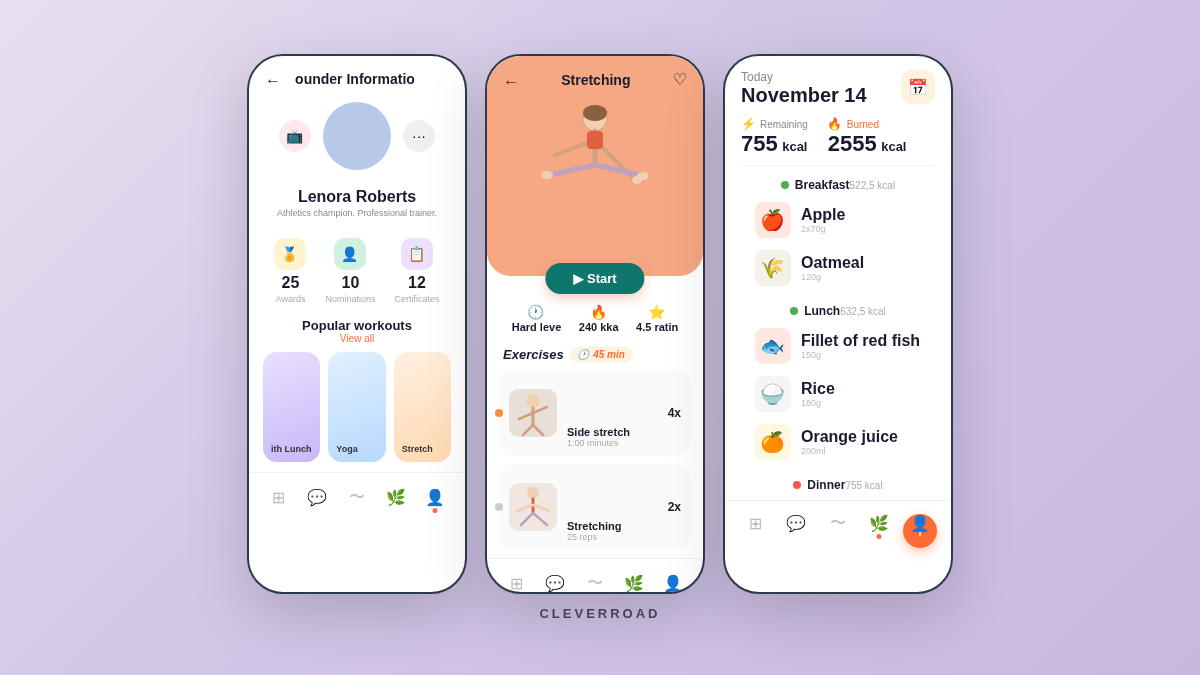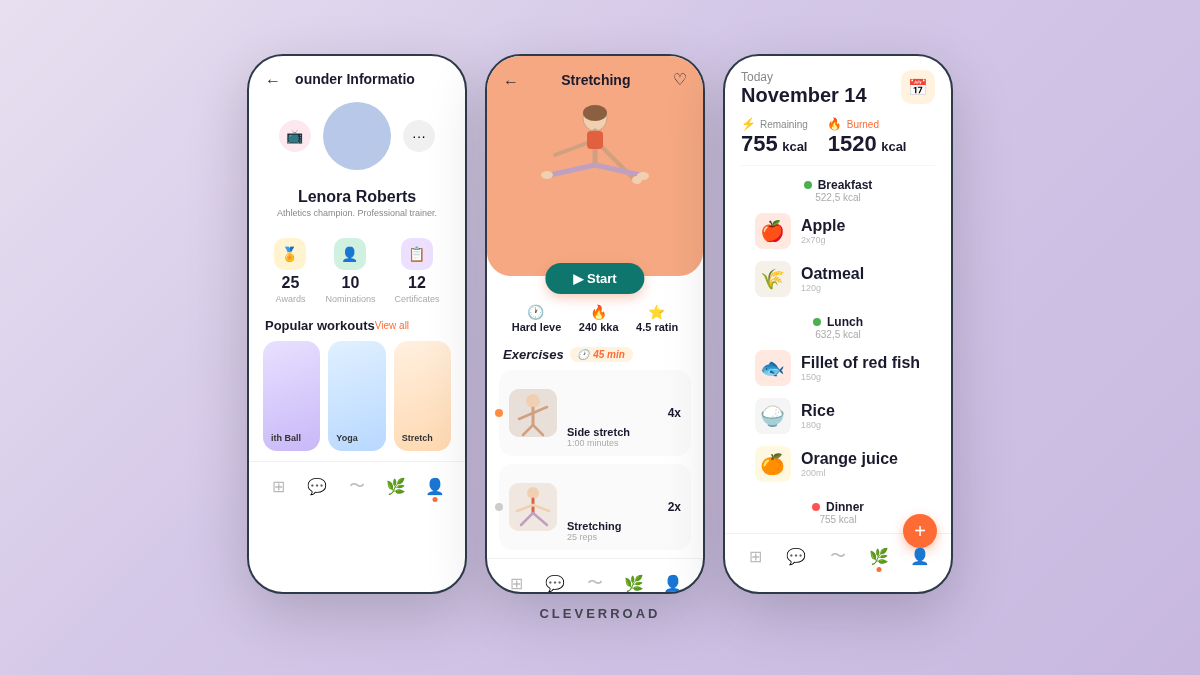--- a/index.html
+++ b/index.html
@@ -131,22 +131,24 @@
       font-size: 16px;
       font-weight: 800;
       color: #1a1a2e;
     }
     .stat-label {
       font-size: 9px;
       color: #aaa;
     }
     .section-header {
       display: flex;
+      justify-content: space-between;
       align-items: center;
       padding: 4px 16px 8px;
+      flex-direction: column;
     }
     .section-title {
       font-size: 13px;
       font-weight: 800;
       color: #1a1a2e;
     }
     .view-all {
       font-size: 10px;
       color: #ff6b35;
     }
@@ -372,21 +374,20 @@
       font-weight: 800;
       color: #1a1a2e;
     }
     .kcal-unit { font-size: 13px; color: #1a1a2e; font-weight: 600; }
     .meal-section { padding-top: 8px; }
     .meal-header {
       display: flex;
       justify-content: center;
       align-items: center;
       padding: 4px 0;
-      flex-direction: column;
     }
     .meal-title-row { display: flex; align-items: center; gap: 6px; }
     .meal-dot { width: 8px; height: 8px; border-radius: 50%; }
     .dot-green { background: #4caf50; }
     .dot-red { background: #ff5252; }
     .meal-name { font-size: 12px; font-weight: 600; color: #1a1a2e; }
     .meal-kcal { font-size: 10px; color: #aaa; }
     .food-item {
       display: flex;
       align-items: center;
@@ -481,21 +482,21 @@
         <div class="stat-number">12</div>
         <div class="stat-label">Certificates</div>
       </div>
     </div>
     <div class="section-header">
       <span class="section-title">Popular workouts</span>
       <span class="view-all">View all</span>
     </div>
     <div class="workout-cards">
       <div class="workout-card workout-card-ball">
-        <div class="workout-label">ith Ball</div>
+        <div class="workout-label">ith Lunch</div>
       </div>
       <div class="workout-card workout-card-yoga">
         <div class="workout-label">Yoga</div>
       </div>
       <div class="workout-card workout-card-stretch">
         <div class="workout-label">Stretch</div>
       </div>
     </div>
     <div class="left-bottom-nav">
       <div class="nav-icon">⊞</div>
@@ -635,21 +636,21 @@
             <span class="kcal-value">755</span>
             <span class="kcal-unit">kcal</span>
           </div>
         </div>
         <div class="kcal-item">
           <div class="kcal-label-row">
             <span class="kcal-icon" style="color:#ff6b35;">🔥</span>
             <span style="font-size:10px;color:#ff6b35;">Burned</span>
           </div>
           <div>
-            <span class="kcal-value">1520</span>
+            <span class="kcal-value">2555</span>
             <span class="kcal-unit">kcal</span>
           </div>
         </div>
       </div>
 
       <div class="meal-section">
         <div class="meal-header">
           <div class="meal-title-row">
             <div class="meal-dot dot-green"></div>
             <span class="meal-name">Breakfast</span>

